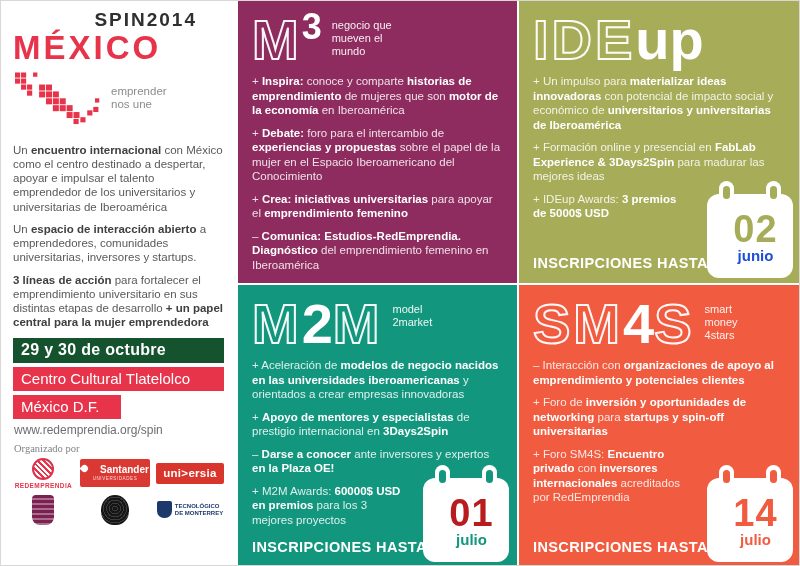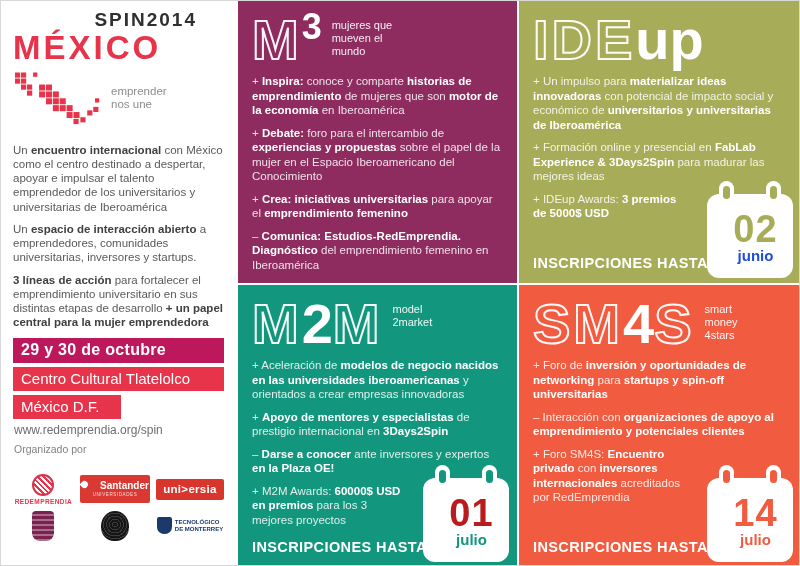--- a/index.html
+++ b/index.html
@@ -22,21 +22,21 @@
   .brand-top { text-align:right; padding-right:8px; font-size:19px; font-weight:800; letter-spacing:2px; color:#2f3032; }
   .brand-main { font-size:33px; font-weight:800; letter-spacing:3px; line-height:1.02; }
   .map-row { display:flex; align-items:flex-start; margin:4px 0 8px 2px; height:66px; }
   .tagline { margin:16px 0 0 10px; font-size:11.5px; line-height:1.2; color:#8a8c8e; white-space:pre-line; }
   .para { font-size:11.5px; line-height:1.24; color:#58595b; margin-bottom:8px; }
   .para .b { font-weight:800; color:#3f4042; }
   .banner { color:#fff; font-size:15px; padding:3px 8px 4px 8px; margin:4px 0; font-weight:400; }
   .banner.first { font-weight:800; font-size:16px; letter-spacing:.3px; }
   .banner.city { width:fit-content; padding-right:22px; }
   .url { font-size:12px; color:#6d6e71; margin:3px 0 6px 1px; }
-  .org { font-size:10.5px; color:#808285; margin:2px 0 19px 1px; }
+  .org { font-size:10.5px; color:#808285; margin:2px 0 4px 1px;font-family:Liberation Serif, serif; }
   .logos { display:grid; grid-template-columns:1fr 1.15fr 1fr; gap:6px 6px; align-items:center; justify-items:center; }
   .logo { display:flex; flex-direction:column; align-items:center; }
   .emblem-circle { width:22px; height:22px; border-radius:50%; border:2px solid #d9324a;
       background:repeating-linear-gradient(45deg,#fff 0 2px,#e8344b 2px 4px); }
   .logo-red-label { font-size:6.5px; font-weight:800; color:#e8344b; letter-spacing:.4px; margin-top:2px; }
   .santander-box { width:70px; height:28px; background:#da3832; border-radius:2px; color:#fff;
       display:flex; flex-direction:column; align-items:center; justify-content:center; line-height:1; }
   .santander-main { font-size:10px; font-weight:800; display:flex; gap:12px; }
   .flame { display:inline-block; width:7px; height:7px; background:#fff; border-radius:50% 50% 50% 0; transform:rotate(45deg); }
   .santander-sub { font-size:4.5px; letter-spacing:.6px; margin-top:2px; color:#ffd9d9; }
@@ -118,21 +118,21 @@
             <rect x="91" y="40" width="6" height="6"></rect>
           <rect x="93" y="30" width="5" height="5"></rect>
         </g>
       </svg>
       <div class="tagline">emprender
 nos une</div>
     </div>
     <p class="para"><span>Un </span><span class="b">encuentro internacional</span><span> con México como el centro destinado a despertar, apoyar e impulsar el talento emprendedor de los universitarios y universitarias de Iberoamérica</span></p>
     <p class="para"><span>Un </span><span class="b">espacio de interacción abierto</span><span> a emprendedores, comunidades universitarias, inversores y startups.</span></p>
     <p class="para"><span class="b">3 líneas de acción</span><span> para fortalecer el emprendimiento universitario en sus distintas etapas de desarrollo </span><span class="b">+ un papel central para la mujer emprendedora</span></p>
-    <div class="banner first" style="background-color: #be185d;">29 y 30 de octubre</div>
+    <div class="banner first" style="background-color: #14532d;">29 y 30 de octubre</div>
     <div class="banner" style="background-color: rgb(232, 52, 75);">Centro Cultural Tlatelolco</div>
     <div class="banner city" style="background-color: rgb(232, 52, 75);">México D.F.</div>
     <div class="url">www.redemprendia.org/spin</div>
     <div class="org">Organizado por</div>
     <div class="logos">
       <div class="logo">
         <span class="emblem-circle"></span>
         <span class="logo-red-label">REDEMPRENDIA</span>
       </div>
       <div class="logo">
@@ -158,21 +158,21 @@
         <span class="tec-label">TECNOLÓGICO
 DE MONTERREY</span>
       </div>
     </div>
   </aside>
 
   <section class="quad m3" style="background-color: rgb(142, 43, 95);">
     <div class="logo-row">
       <span class="ltr-outline">M</span>
       <span class="ltr-solid ltr-sup">3</span>
-      <span class="logo-tag">mujeres que
+      <span class="logo-tag">negocio que
 mueven el
 mundo</span>
     </div>
     <p class="bullet"><span>+ </span><span class="b">Inspira:</span><span> conoce y comparte </span><span class="b">historias de emprendimiento</span><span> de mujeres que son </span><span class="b">motor de la economía</span><span> en Iberoamérica</span></p>
     <p class="bullet"><span>+ </span><span class="b">Debate:</span><span> foro para el intercambio de </span><span class="b">experiencias y propuestas</span><span> sobre el papel de la mujer en el Espacio Iberoamericano del Conocimiento</span></p>
     <p class="bullet"><span>+ </span><span class="b">Crea: iniciativas universitarias</span><span> para apoyar el </span><span class="b">emprendimiento femenino</span></p>
     <p class="bullet"><span>– </span><span class="b">Comunica: Estudios-RedEmprendia. Diagnóstico</span><span> del emprendimiento femenino en Iberoamérica</span></p>
   </section>
 
   <section class="quad ideup" style="background-color: rgb(166, 172, 87);">
@@ -227,22 +227,22 @@
 
   <section class="quad sm4s" style="background-color: rgb(241, 91, 64);">
     <div class="logo-row">
       <span class="ltr-outline">SM</span>
       <span class="ltr-solid">4</span>
       <span class="ltr-outline">S</span>
       <span class="logo-tag">smart
 money
 4stars</span>
     </div>
+    <p class="bullet"><span>– Interacción con </span><span class="b">organizaciones de apoyo al emprendimiento y  potenciales clientes</span></p>
     <p class="bullet"><span>+ Foro de </span><span class="b">inversión y oportunidades de networking</span><span> para </span><span class="b">startups y spin-off universitarias</span></p>
-    <p class="bullet"><span>– Interacción con </span><span class="b">organizaciones de apoyo al emprendimiento y  potenciales clientes</span></p>
     <p class="bullet narrow"><span>+ Foro SM4S: </span><span class="b">Encuentro privado</span><span> con </span><span class="b">inversores internacionales</span><span> acreditados por RedEmprendia</span></p>
     <div class="inscriptions">INSCRIPCIONES HASTA</div>
     <div class="calendar">
       <span class="hook hook-l">
           <i class="hole" style="background-color: rgb(241, 91, 64);"></i>
         </span>
       <span class="hook hook-r">
           <i class="hole" style="background-color: rgb(241, 91, 64);"></i>
         </span>
       <div class="cal-body">

